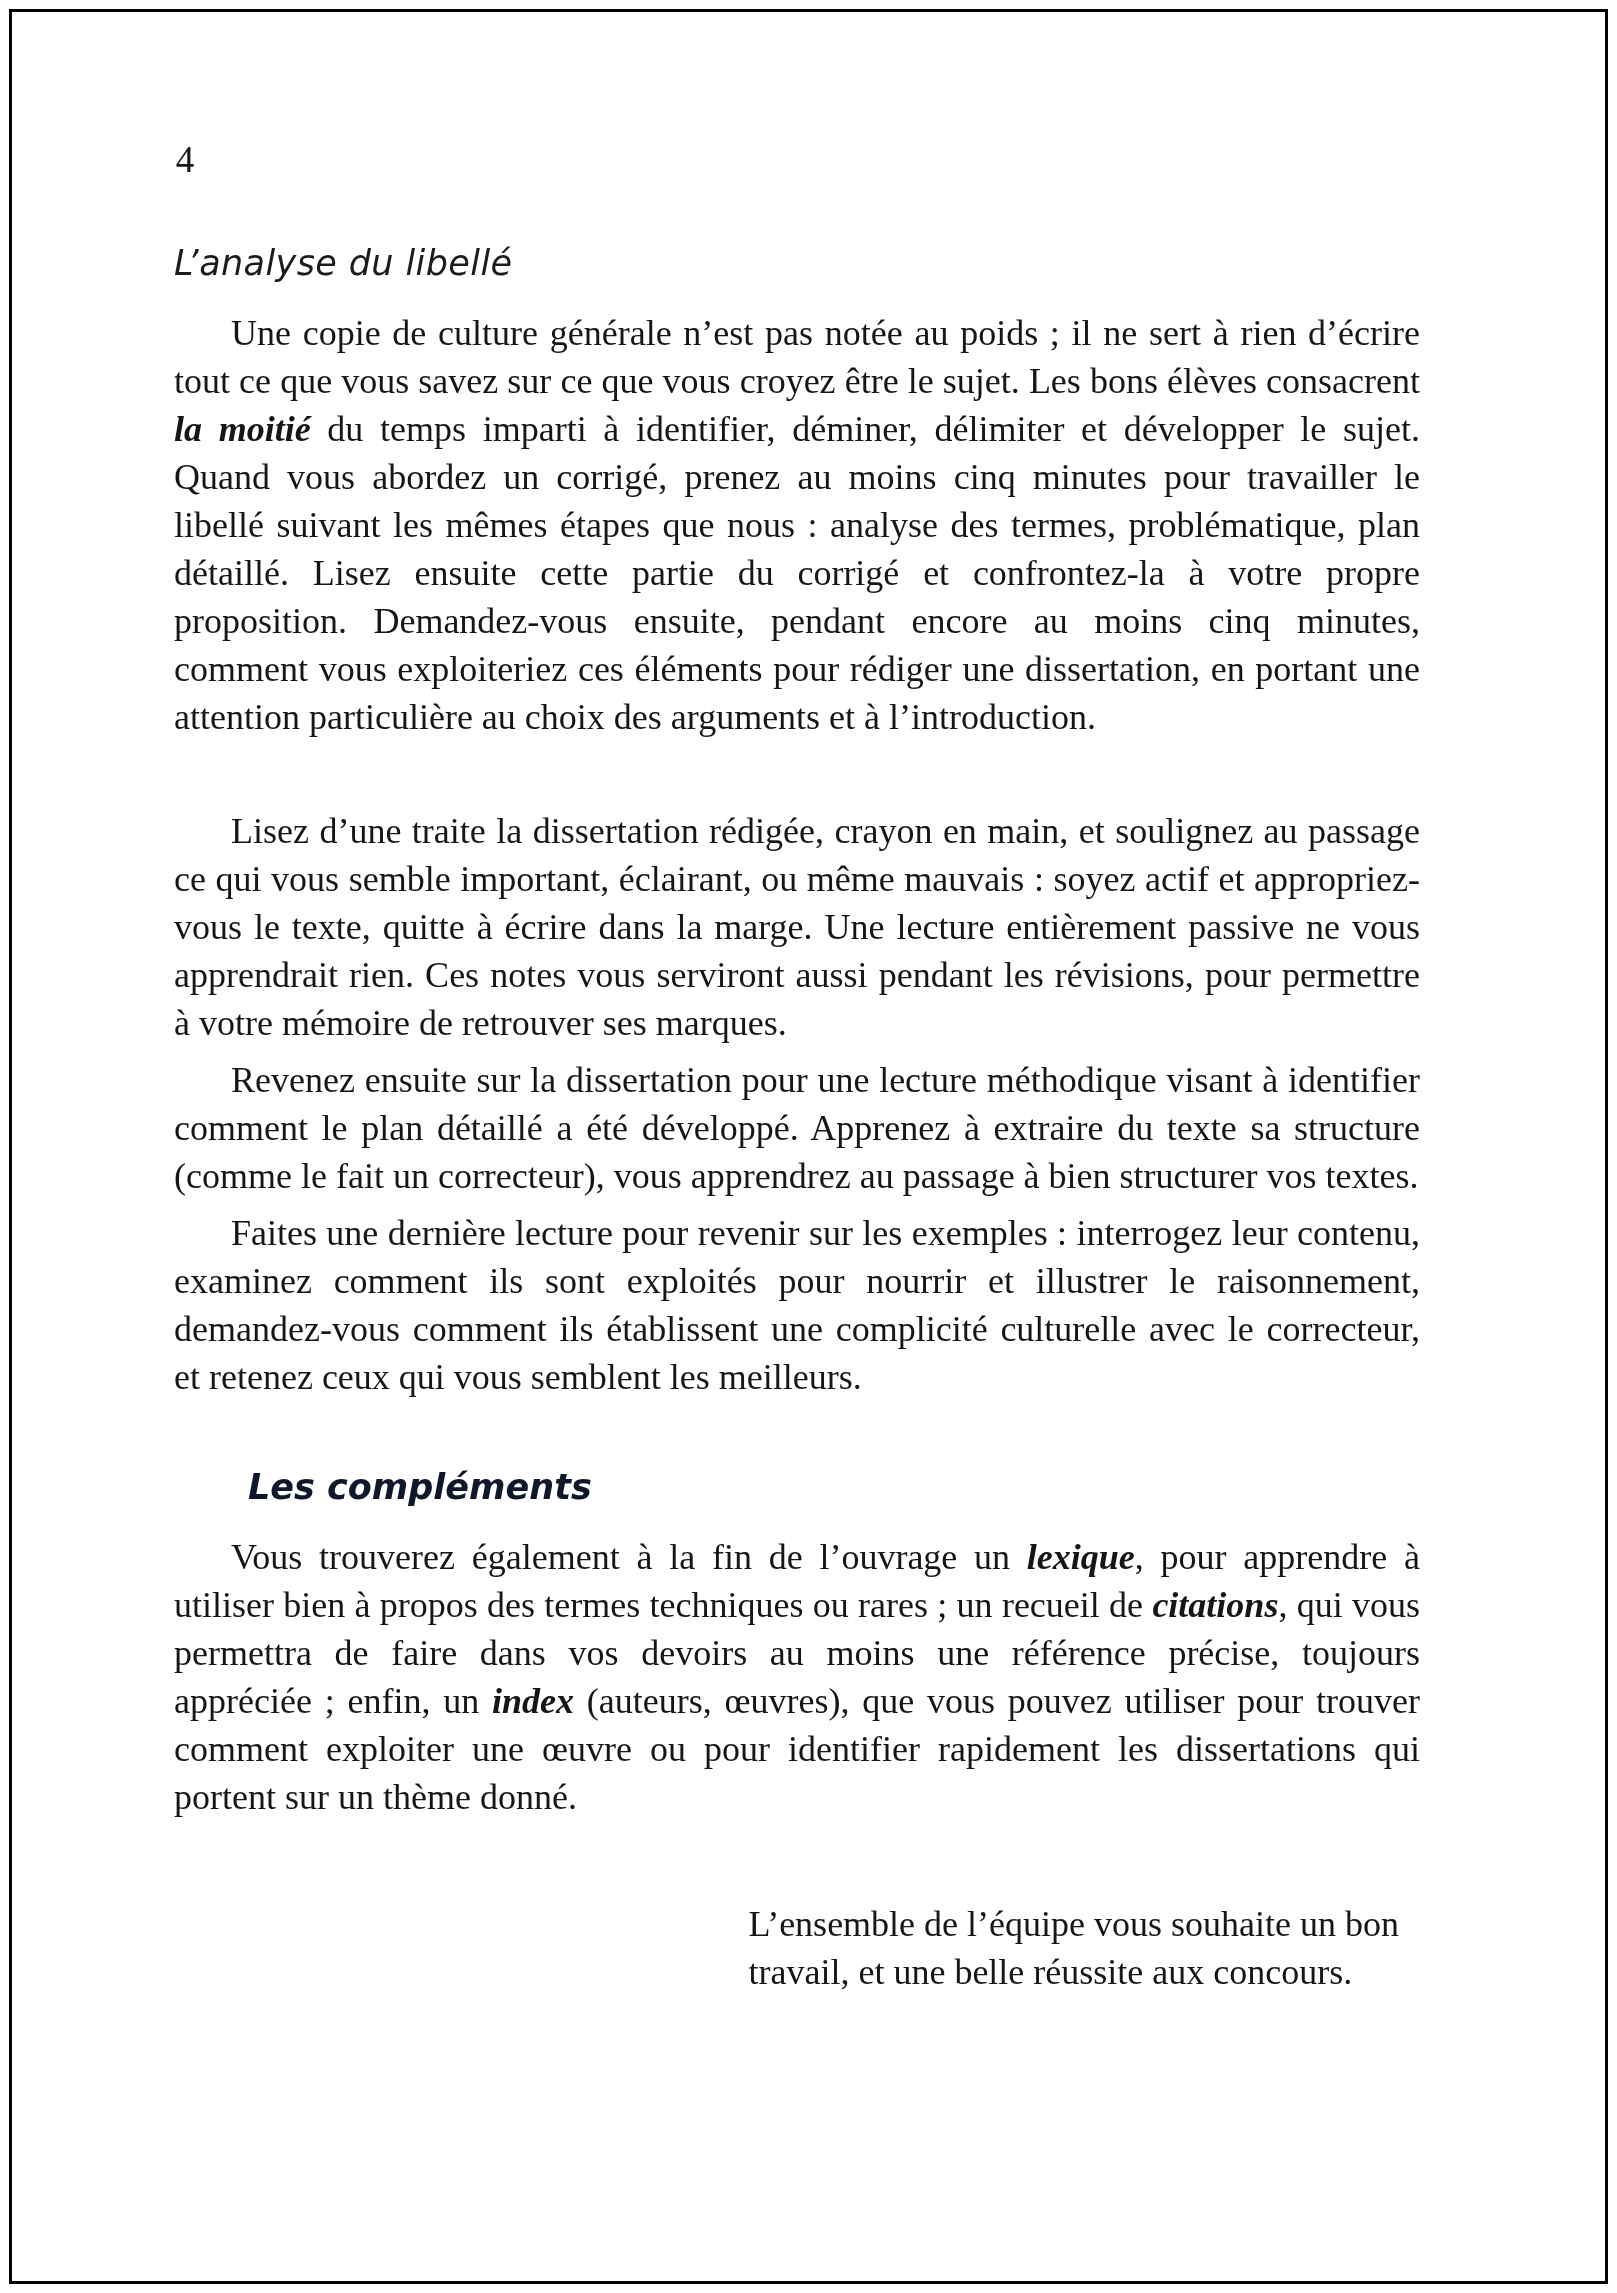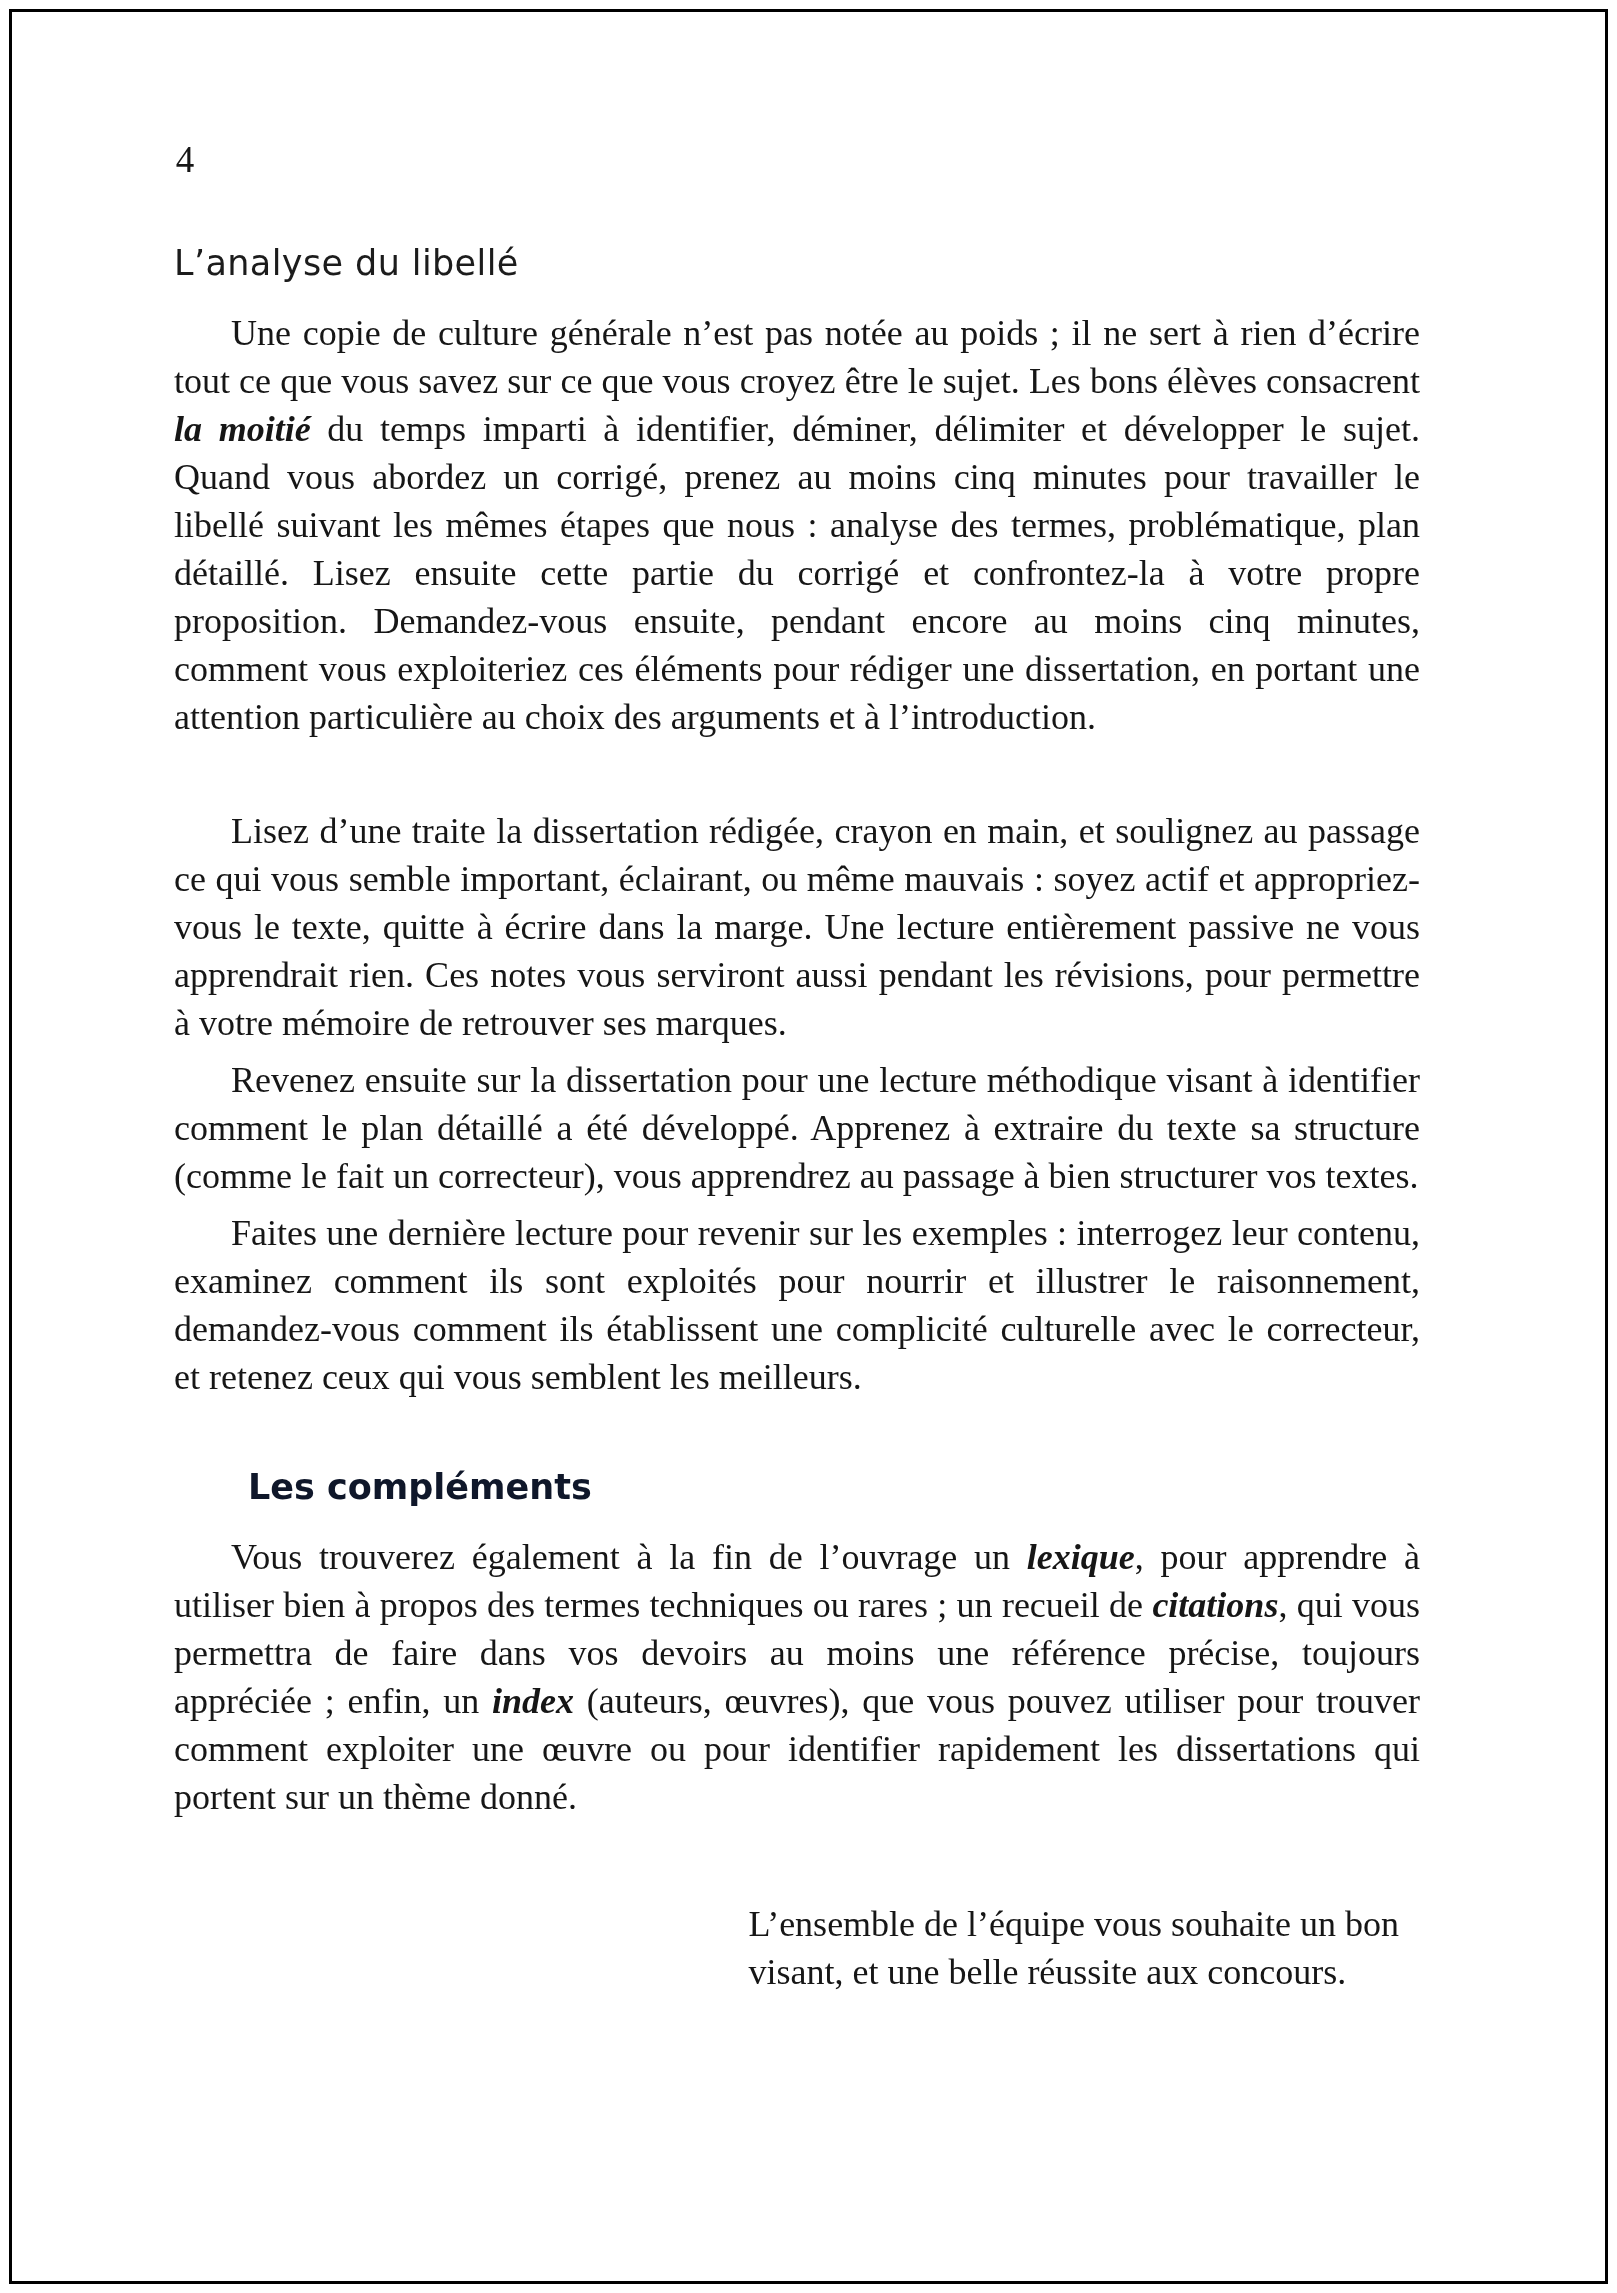--- a/index.html
+++ b/index.html
@@ -45,20 +45,21 @@
   }
   .section { margin-top: 66px; }
   .section:first-child { margin-top: 0; }
   .section-heading {
     font-family: "DejaVu Sans", "Liberation Sans", sans-serif;
     font-weight: 400;
     font-size: 35px;
     letter-spacing: 0.4px;
     color: #1c1c1c;
     margin: 0 0 26px 0;
+    font-style: italic;
   }
   .section-heading.bold {
     font-weight: 700;
     letter-spacing: 0;
     margin-left: 74px;
     color: #0f172a;
   }
   p {
     font-size: 36px;
     line-height: 48px;
@@ -96,17 +97,17 @@
           <p><span>Revenez ensuite sur la dissertation pour une lecture méthodique visant à identifier comment le plan détaillé a été développé. Apprenez à extraire du texte sa structure (comme le fait un correcteur), vous apprendrez au passage à bien structurer vos textes.</span></p>
           <p><span>Faites une dernière lecture pour revenir sur les exemples&nbsp;: interrogez leur contenu, examinez comment ils sont exploités pour nourrir et illustrer le raisonnement, demandez-vous comment ils établissent une complicité culturelle avec le correcteur, et retenez ceux qui vous semblent les meilleurs.</span></p>
         </section>
         <section class="section">
           <h2 class="section-heading bold">Les compléments</h2>
           <p><span>Vous trouverez également à la fin de l’ouvrage un </span><em>lexique</em><span>, pour apprendre à utiliser bien à propos des termes techniques ou rares&nbsp;; un recueil de </span><em>citations</em><span>, qui vous permettra de faire dans vos devoirs au moins une référence précise, toujours appréciée&nbsp;; enfin, un </span><em>index</em><span> (auteurs, œuvres), que vous pouvez utiliser pour trouver comment exploiter une œuvre ou pour identifier rapidement les dissertations qui portent sur un thème donné.</span></p>
         </section>
       </main>
     <div class="closing" id="closing">
         <div>L’ensemble de l’équipe vous souhaite un bon</div>
-        <div>visant, et une belle réussite aux concours.</div>
+        <div>travail, et une belle réussite aux concours.</div>
       </div>
   </div>
 </div>
 
 
 </body></html>

